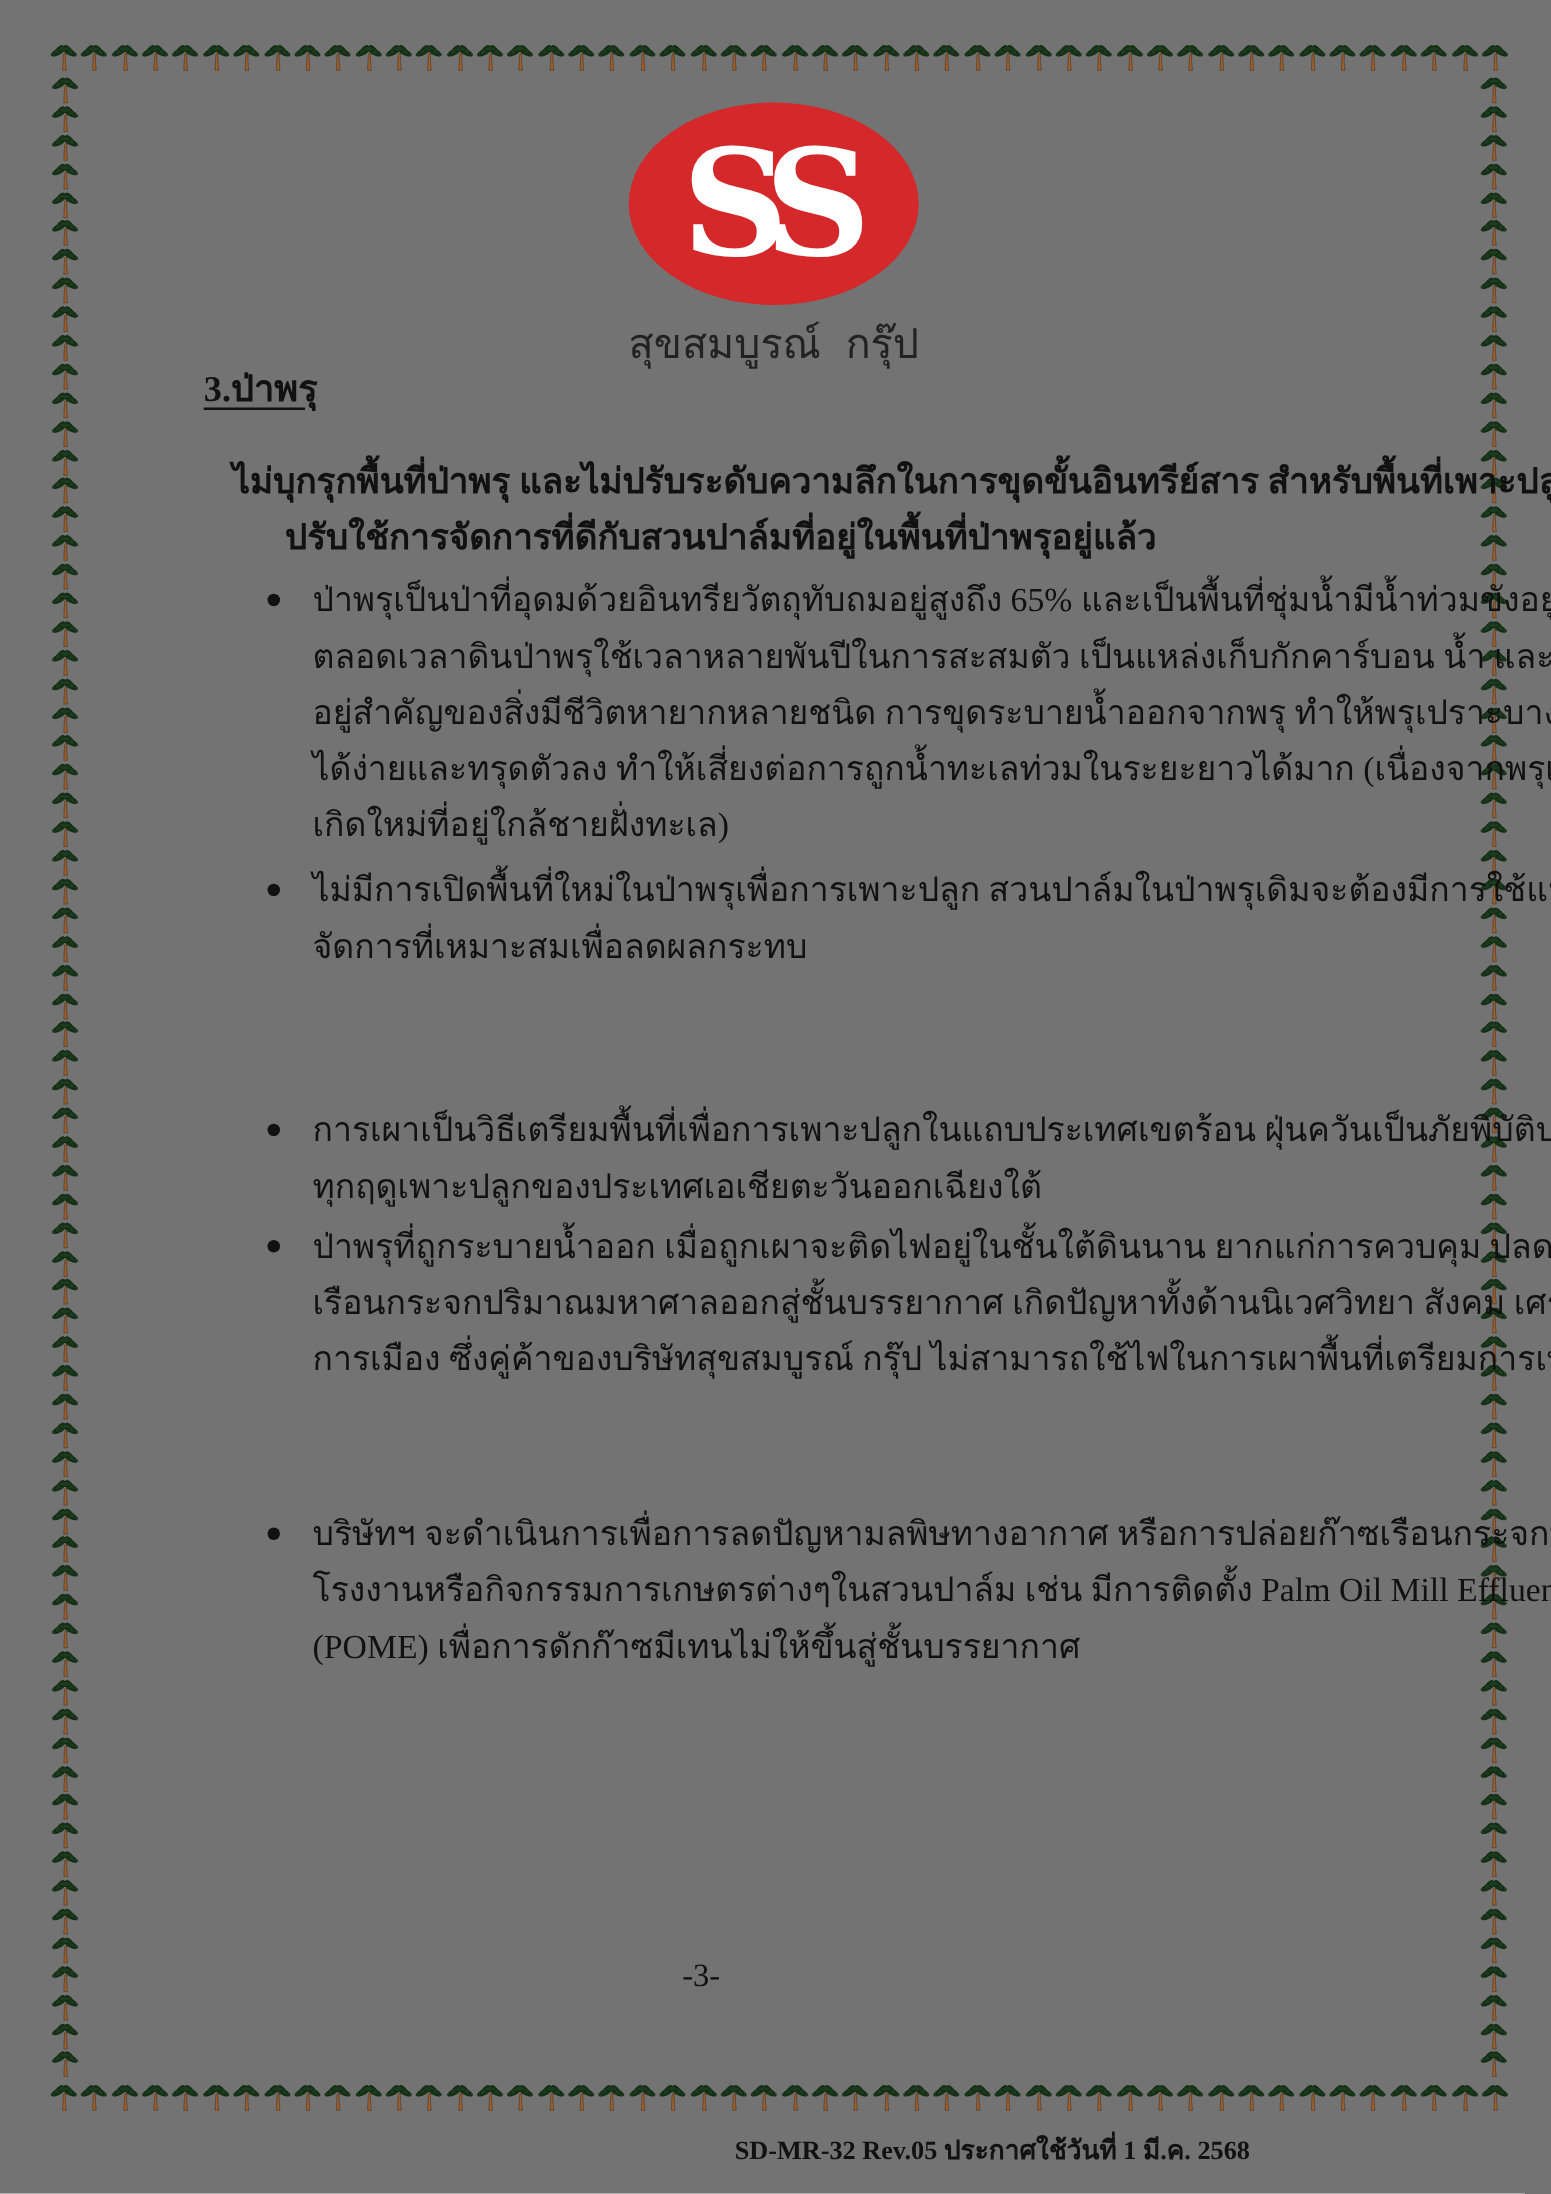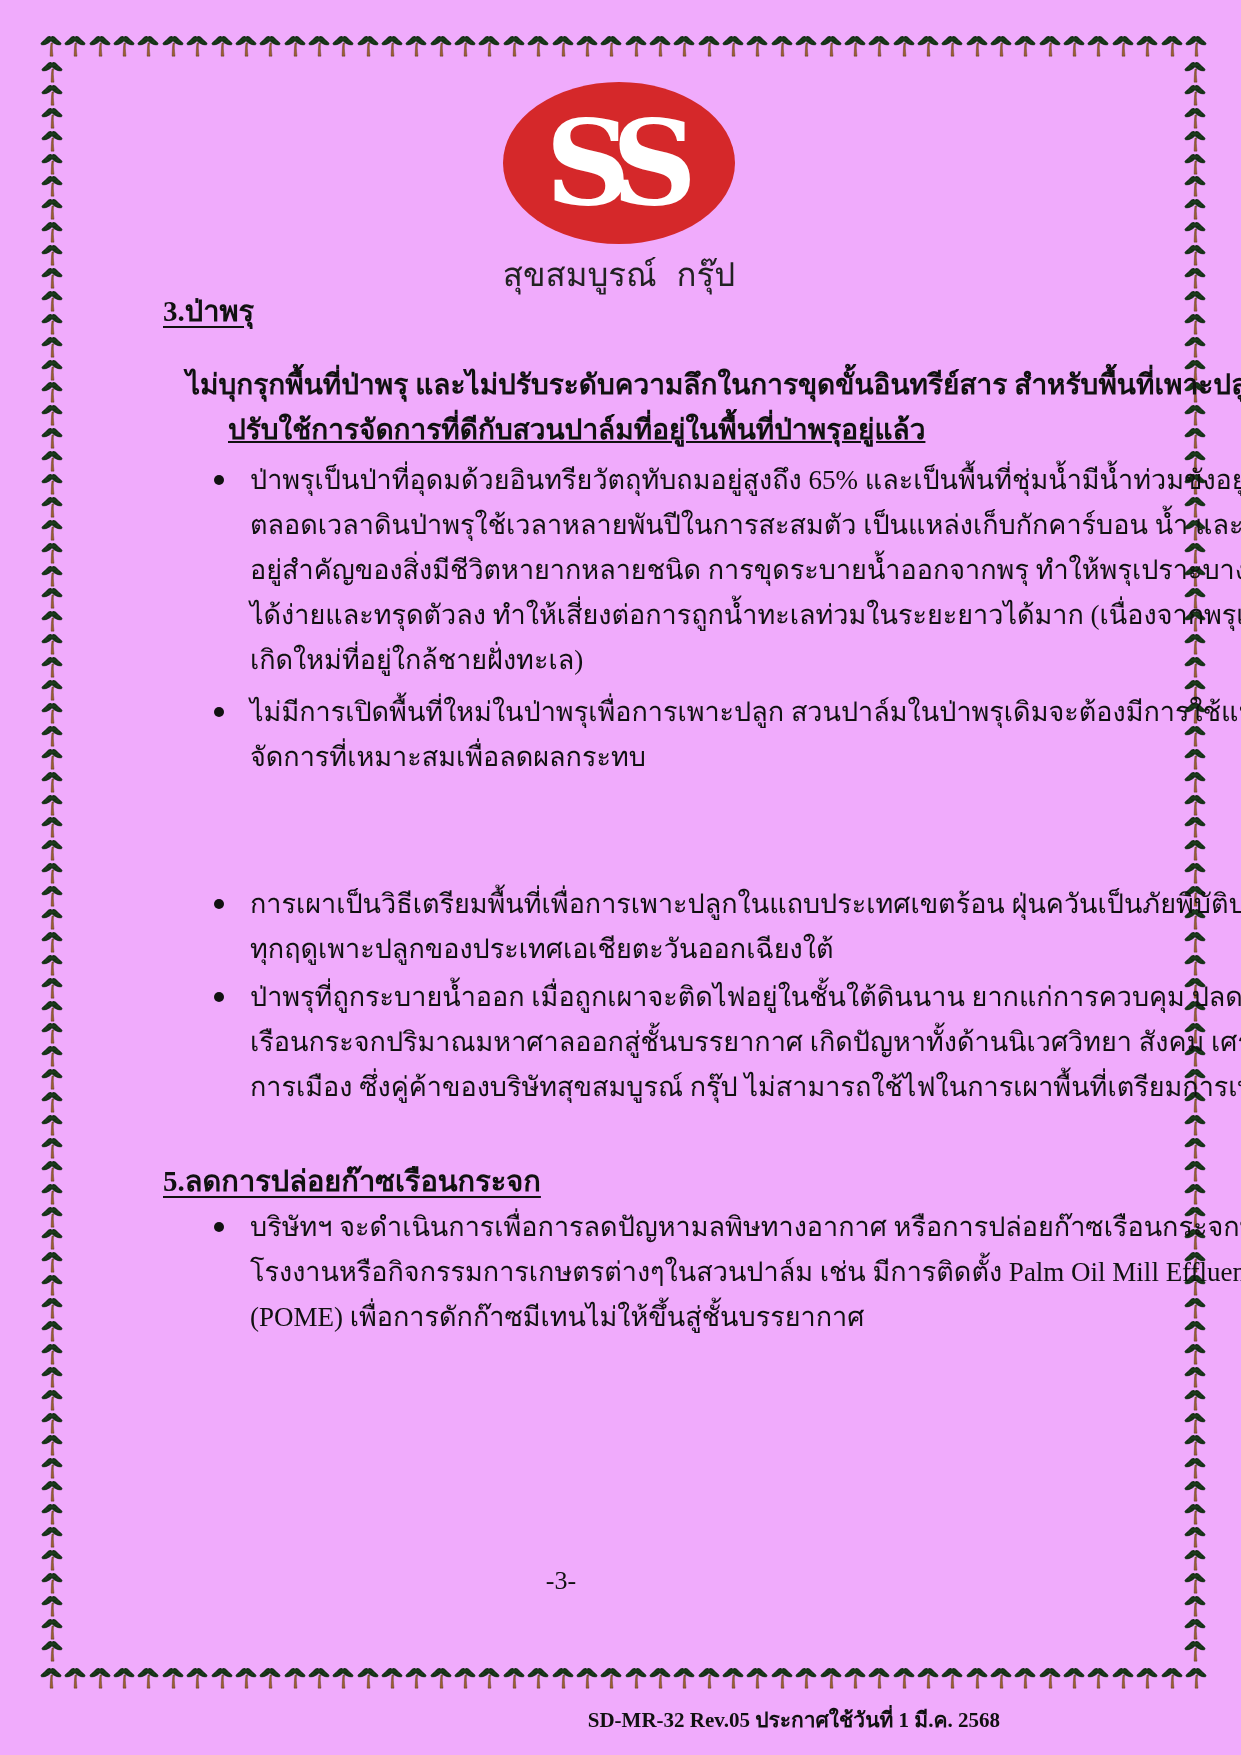--- a/index.html
+++ b/index.html
@@ -1,19 +1,19 @@
 <!DOCTYPE html>
 <html style="--oval: #d5282a; --leaf: #1c3b1d; --trunk: #9c5f2e;"><head>
 <meta charset="utf-8">
 <style>
   html,body{margin:0;padding:0;background:#ffffff;}
   .page{
     position:relative;
     width:1241px;height:1755px;
-    background:#f0abfc;
+    background:#737373;
     font-family:"Liberation Serif","DejaVu Serif",serif;
     color:#111;
     overflow:hidden;
   }
   
   .border-h{position:absolute;left:40px;width:1167px;height:24px;display:flex;justify-content:space-between;align-items:flex-start;}
   .border-top{top:36px;}
   .border-bottom{top:1668px;}
   .border-v{position:absolute;top:62px;height:1602px;width:24px;display:flex;flex-direction:column;justify-content:space-between;align-items:center;}
   .border-left{left:40px;}
@@ -2421,21 +2421,21 @@
   </svg>
     </div>
 
   <div class="logo-oval">
     <span class="logo-ss">SS</span>
   </div>
   <div class="logo-caption">สุขสมบูรณ์ กรุ๊ป</div>
 
   <div class="abs heading" style="left:163px;top:288px;">3.ป่าพรุ</div>
   <div class="abs boldline" style="left:186px;top:362px;">ไม่บุกรุกพื้นที่ป่าพรุ และไม่ปรับระดับความลึกในการขุดขั้นอินทรีย์สาร สำหรับพื้นที่เพาะปลูก ใหม่ ให้</div>
-  <div class="abs boldline" style="left:228px;top:407px;text-decoration:underline;">ปรับใช้การจัดการที่ดีกับสวนปาล์มที่อยู่ในพื้นที่ป่าพรุอยู่แล้ว</div>
+  <div class="abs boldline" style="left:228px;top:407px;">ปรับใช้การจัดการที่ดีกับสวนปาล์มที่อยู่ในพื้นที่ป่าพรุอยู่แล้ว</div>
 
   <div class="bullet" style="top:458px;">
     <span class="dot"></span>
     <div class="lines">
       <div>ป่าพรุเป็นป่าที่อุดมด้วยอินทรียวัตถุทับถมอยู่สูงถึง   65%   และเป็นพื้นที่ชุ่มน้ำมีน้ำท่วมขังอยู่แทบ</div>
       <div>ตลอดเวลาดินป่าพรุใช้เวลาหลายพันปีในการสะสมตัว เป็นแหล่งเก็บกักคาร์บอน น้ำ และเป็นถิ่นที่</div>
       <div>อยู่สำคัญของสิ่งมีชีวิตหายากหลายชนิด การขุดระบายน้ำออกจากพรุ ทำให้พรุเปราะบาง ถูกทำลาย</div>
       <div>ได้ง่ายและทรุดตัวลง ทำให้เสี่ยงต่อการถูกน้ำทะเลท่วมในระยะยาวได้มาก (เนื่องจากพรุเป็นแผ่นดิน</div>
       <div>เกิดใหม่ที่อยู่ใกล้ชายฝั่งทะเล)</div>
     </div>
@@ -2460,21 +2460,20 @@
 
   <div class="bullet" style="top:975px;">
     <span class="dot"></span>
     <div class="lines">
       <div>ป่าพรุที่ถูกระบายน้ำออก เมื่อถูกเผาจะติดไฟอยู่ในชั้นใต้ดินนาน ยากแก่การควบคุม ปลดปล่อยก๊าซ</div>
       <div>เรือนกระจกปริมาณมหาศาลออกสู่ชั้นบรรยากาศ เกิดปัญหาทั้งด้านนิเวศวิทยา สังคม เศรษฐกิจ</div>
       <div>การเมือง ซึ่งคู่ค้าของบริษัทสุขสมบูรณ์ กรุ๊ป ไม่สามารถใช้ไฟในการเผาพื้นที่เตรียมการเพาะปลูก</div>
     </div>
   </div>
 
-  <div class="abs heading" style="left:163px;top:1158px;">5.ลดการปล่อยก๊าซเรือนกระจก</div>
 
   <div class="bullet" style="top:1205px;">
     <span class="dot"></span>
     <div class="lines">
       <div>บริษัทฯ จะดำเนินการเพื่อการลดปัญหามลพิษทางอากาศ  หรือการปล่อยก๊าซเรือนกระจกที่เกิดจาก</div>
       <div>โรงงานหรือกิจกรรมการเกษตรต่างๆในสวนปาล์ม  เช่น  มีการติดตั้ง  Palm  Oil  Mill  Effluent</div>
       <div>(POME) เพื่อการดักก๊าซมีเทนไม่ให้ขึ้นสู่ชั้นบรรยากาศ</div>
     </div>
   </div>
 

